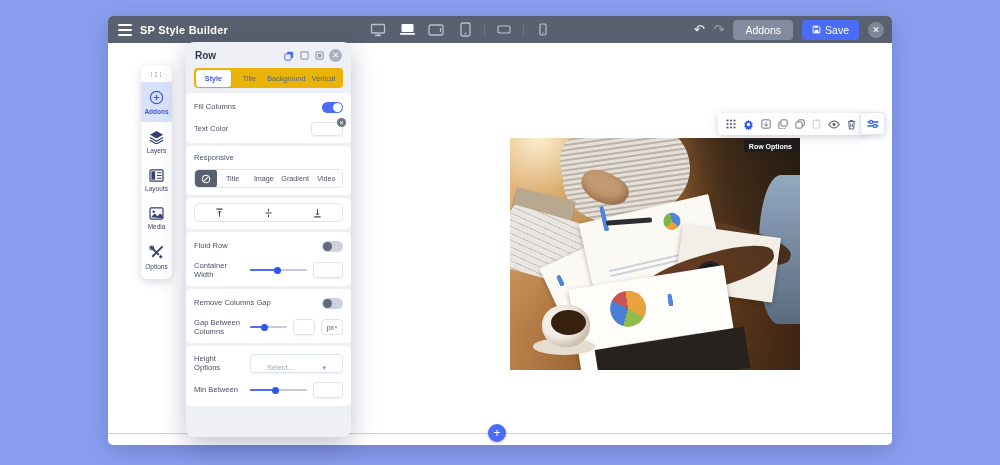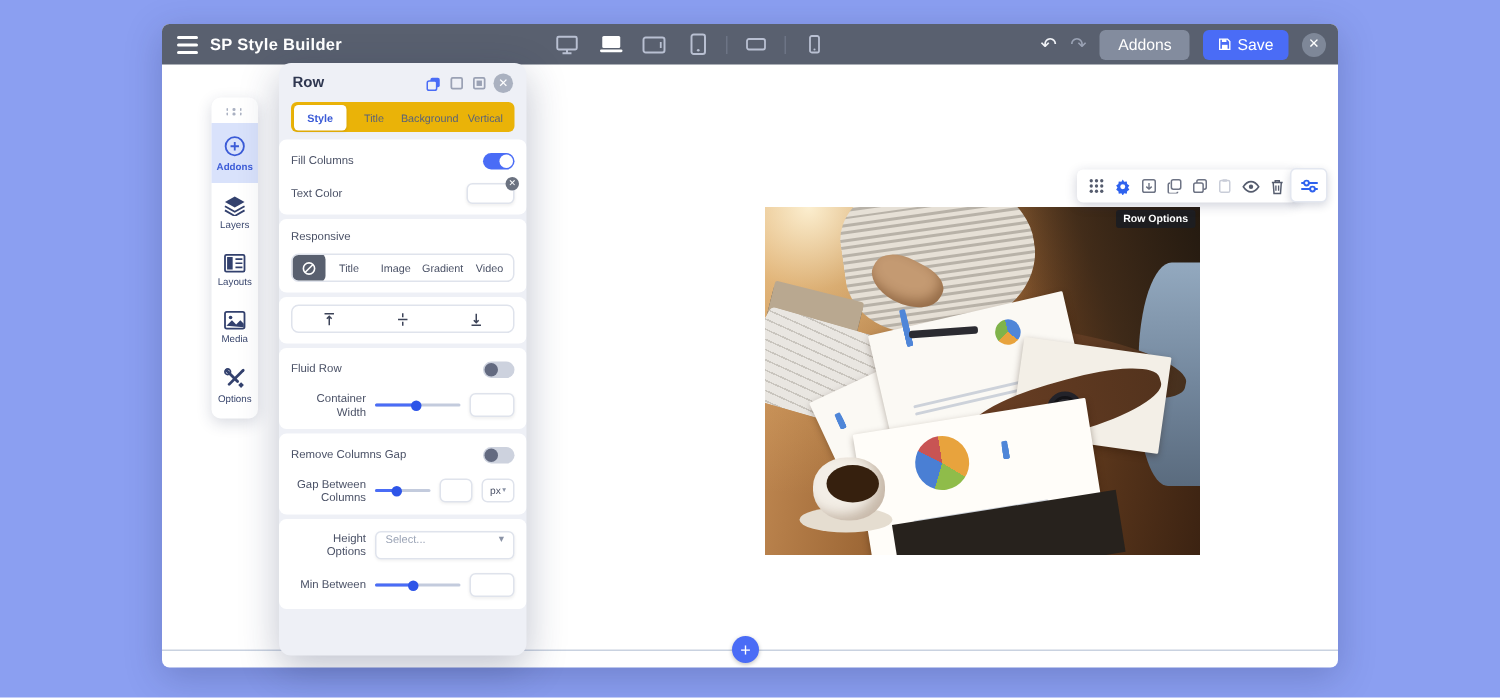--- a/index.html
+++ b/index.html
@@ -93,24 +93,24 @@
   .slider { position:relative; height:12px; flex:1; cursor:pointer; }
   .slider .track { position:absolute; left:0; right:0; top:5px; height:2px; background:#c3cbdd; border-radius:1px; }
   .slider .fill { position:absolute; left:0; top:5px; height:2px; background:#4a6cf6; border-radius:1px; width:var(--p,50%); }
   .slider .thumb { position:absolute; top:2.5px; left:var(--p,50%); width:7px; height:7px; margin-left:-3.5px;
                    border-radius:50%; background:#2e55e8; }
   .num-input { width:30px; height:16px; background:#fff; border:1px solid #dfe3ec; border-radius:4px; flex:none;
                box-shadow:0 1px 2px rgba(0,0,0,.06); }
   .num-input.sm { width:22px; }
   .unit-box { width:22px; height:16px; border:1px solid #dfe3ec; border-radius:4px; flex:none; display:flex;
               align-items:center; justify-content:center; gap:1px; font-size:6.8px; color:#4a5166; cursor:pointer; }
-  .select-box { flex:1; height:19px; border:1px solid #dfe3ec; border-radius:4px; display:flex; align-items:flex-start;
-                padding:0 6px; font-size:7.4px; color:#9aa3b5; cursor:pointer; box-shadow:0 1px 2px rgba(0,0,0,.06); }
+  .select-box { flex:1; height:19px; border:1px solid #dfe3ec; border-radius:4px; display:flex; align-items:flex-end;
+                padding:0 16px; font-size:7.4px; color:#9aa3b5; cursor:pointer; box-shadow:0 1px 2px rgba(0,0,0,.06); }
   .select-box .chev { margin-left:auto; color:#8b93a6; font-size:7px; }
-  .lblw { width:50px; flex:none;text-align:right; }
+  .lblw { width:50px; flex:none; }
 
   
   .row-toolbar { position:absolute; left:718px; top:113px; height:22px; background:#fff; border-radius:4px;
                  box-shadow:0 2px 8px rgba(30,40,80,.22); display:flex; align-items:center; gap:7px;
                  padding:0 9px 0 8px; z-index:4; }
   .row-toolbar:after { content:""; position:absolute; right:-4px; top:7px; width:8px; height:8px; background:#fff;
                        transform:rotate(45deg); border-radius:1px; }
   .rt-ico { display:flex; align-items:center; justify-content:center; cursor:pointer; color:#6d7384; }
   .rt-ico.dark { color:#555c6e; } .rt-ico.blue { color:#2f62ee; } .rt-ico.disabled { color:#c9cdd8; }
   .interface-btn { position:absolute; left:860px; top:112px; width:25px; height:23px; background:#fff;

